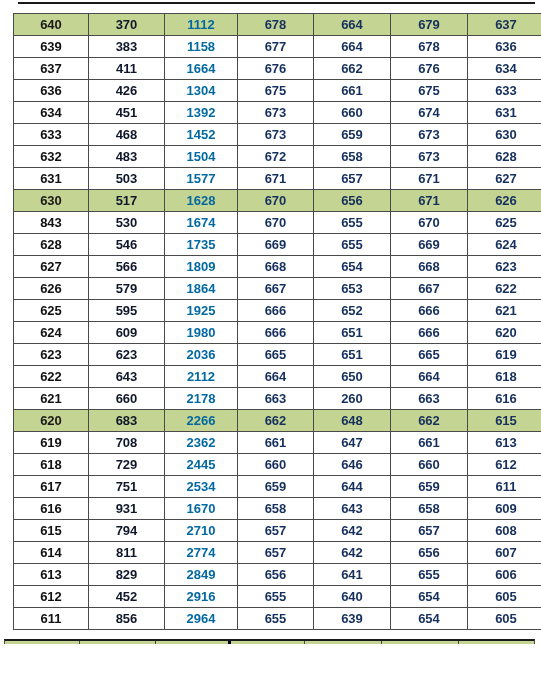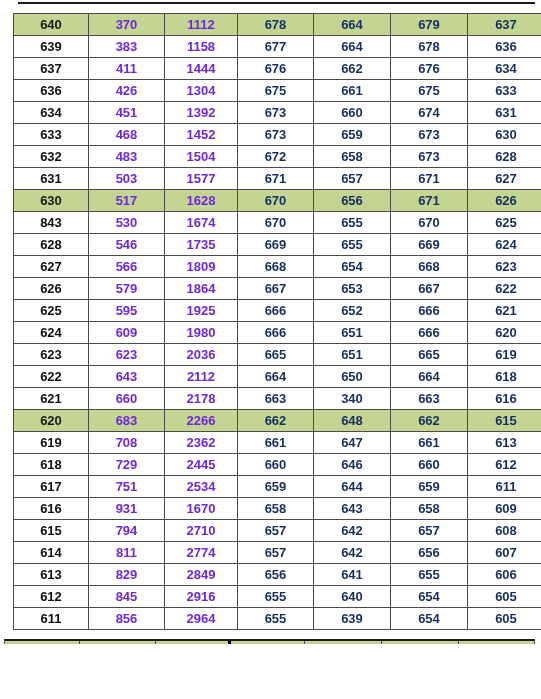--- a/index.html
+++ b/index.html
@@ -55,22 +55,22 @@
   .c0 { width: 75px; }
   .c1 { width: 76px; }
   .c2 { width: 73px; }
   .c3 { width: 76px; }
   .c4 { width: 77px; }
   .c5 { width: 77px; }
   .c6 { width: 77px; }
 
   
   td.col-index   { color: #111111; font-weight: normal; font-size: 13px; }
-  td.col-teal    { color: #6d28d9; }
-  td.col-red     { color: #6d28d9; }
+  td.col-teal    { color: #0f172a; }
+  td.col-red     { color: #0369a1; }
   td.col-navy    { color: #16305e; }
 
   
   td.thick-left  { border-left: 3px solid #000000; }
 
   
   tr.row-highlight td { background: #c4d492; }
   tr.row-highlight td.col-index { color: #1a1a1a; }
 
   
@@ -124,21 +124,21 @@
           <td class="col-teal">383</td>
           <td class="col-red">1158</td>
           <td class="col-navy thick-left">677</td>
           <td class="col-navy">664</td>
           <td class="col-navy">678</td>
           <td class="col-navy">636</td>
         </tr>
         <tr>
           <td class="col-index">637</td>
           <td class="col-teal">411</td>
-          <td class="col-red">1444</td>
+          <td class="col-red">1664</td>
           <td class="col-navy thick-left">676</td>
           <td class="col-navy">662</td>
           <td class="col-navy">676</td>
           <td class="col-navy">634</td>
         </tr>
         <tr>
           <td class="col-index">636</td>
           <td class="col-teal">426</td>
           <td class="col-red">1304</td>
           <td class="col-navy thick-left">675</td>
@@ -261,21 +261,21 @@
           <td class="col-navy thick-left">664</td>
           <td class="col-navy">650</td>
           <td class="col-navy">664</td>
           <td class="col-navy">618</td>
         </tr>
         <tr>
           <td class="col-index">621</td>
           <td class="col-teal">660</td>
           <td class="col-red">2178</td>
           <td class="col-navy thick-left">663</td>
-          <td class="col-navy">340</td>
+          <td class="col-navy">260</td>
           <td class="col-navy">663</td>
           <td class="col-navy">616</td>
         </tr>
         <tr class="row-highlight">
           <td class="col-index">620</td>
           <td class="col-teal">683</td>
           <td class="col-red">2266</td>
           <td class="col-navy thick-left">662</td>
           <td class="col-navy">648</td>
           <td class="col-navy">662</td>
@@ -339,21 +339,21 @@
           <td class="col-index">613</td>
           <td class="col-teal">829</td>
           <td class="col-red">2849</td>
           <td class="col-navy thick-left">656</td>
           <td class="col-navy">641</td>
           <td class="col-navy">655</td>
           <td class="col-navy">606</td>
         </tr>
         <tr>
           <td class="col-index">612</td>
-          <td class="col-teal">845</td>
+          <td class="col-teal">452</td>
           <td class="col-red">2916</td>
           <td class="col-navy thick-left">655</td>
           <td class="col-navy">640</td>
           <td class="col-navy">654</td>
           <td class="col-navy">605</td>
         </tr>
         <tr>
           <td class="col-index">611</td>
           <td class="col-teal">856</td>
           <td class="col-red">2964</td>

